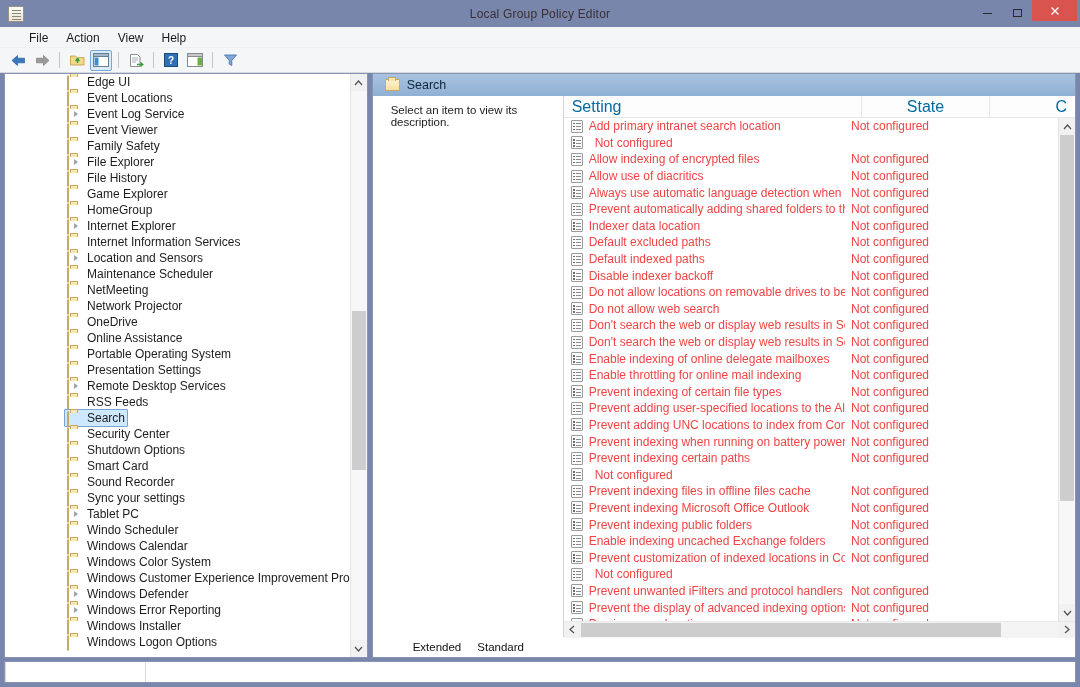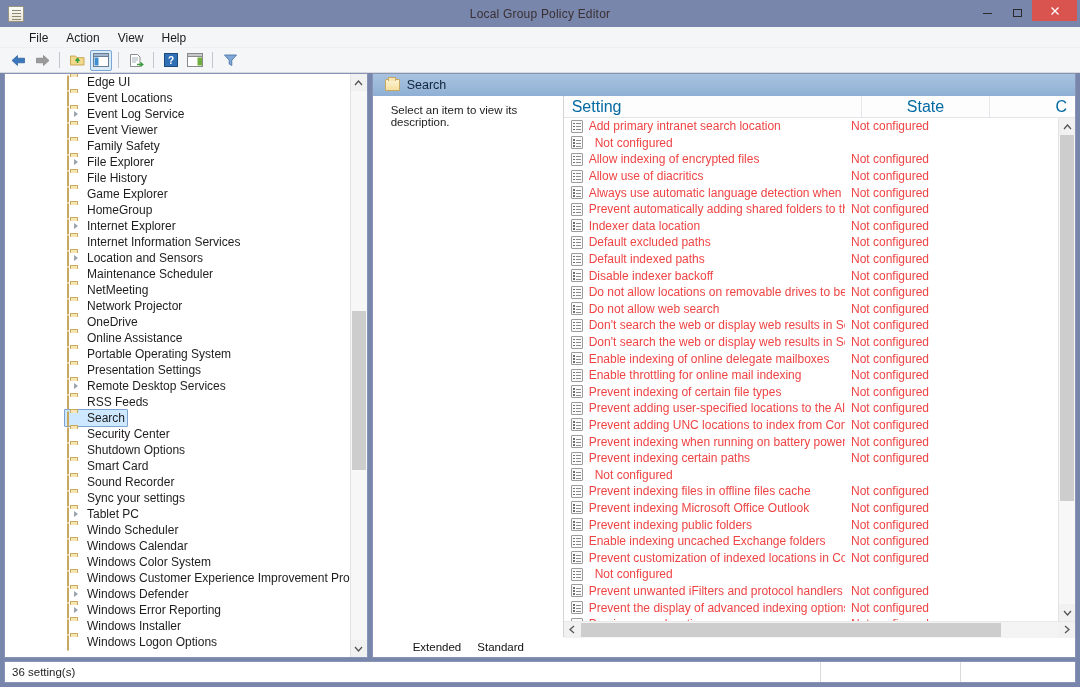--- a/index.html
+++ b/index.html
@@ -980,18 +980,17 @@
       </div>
       <div id="tabstrip">
         <div id="tabstrip-bar"></div>
         <div class="tab">Extended</div>
         <div class="tab sel">Standard</div>
       </div>
     </div>
   </div>
 
   <div id="statusbar">
-    <div id="sb-main">36 setting(s)</div>
     <div class="sb-cell" id="sb-cell1"></div>
     <div class="sb-cell" id="sb-cell2"></div>
   </div>
 
 </div>
 
 </body></html>

